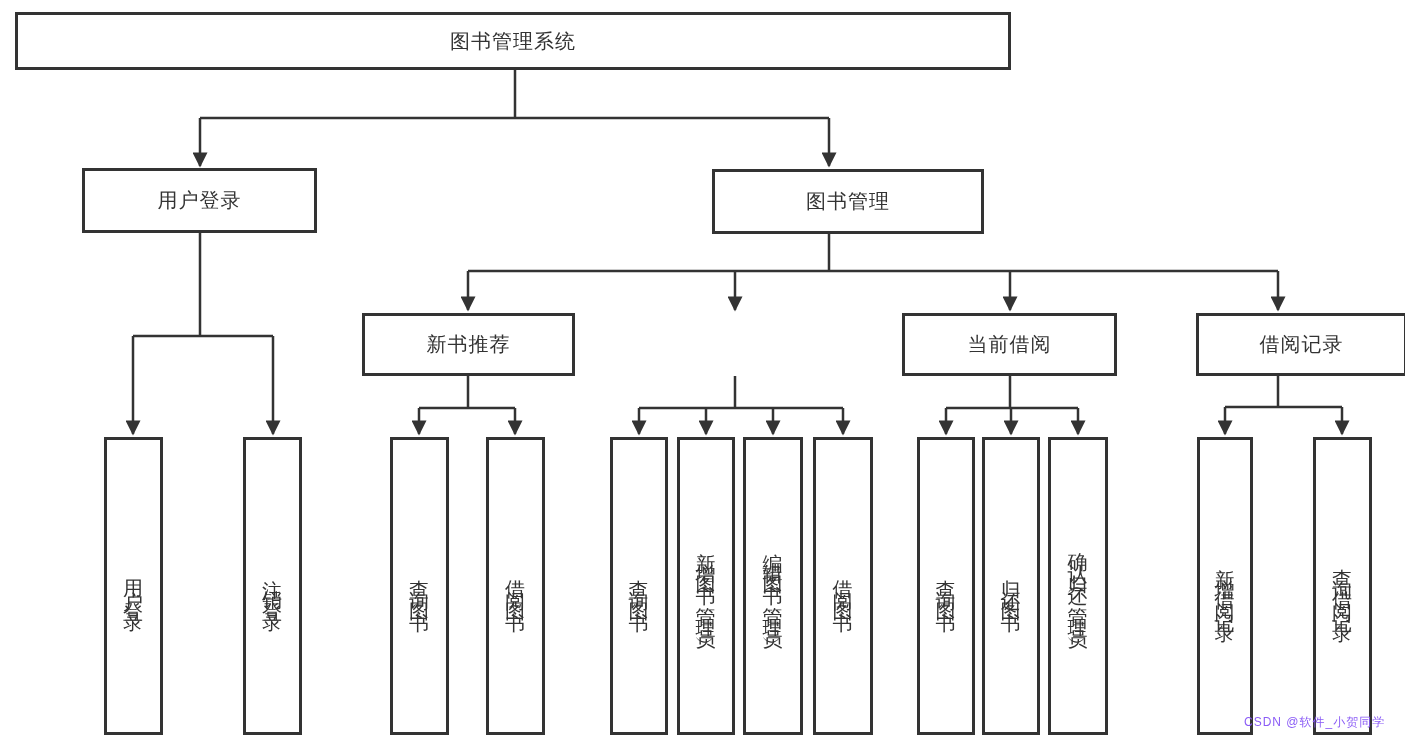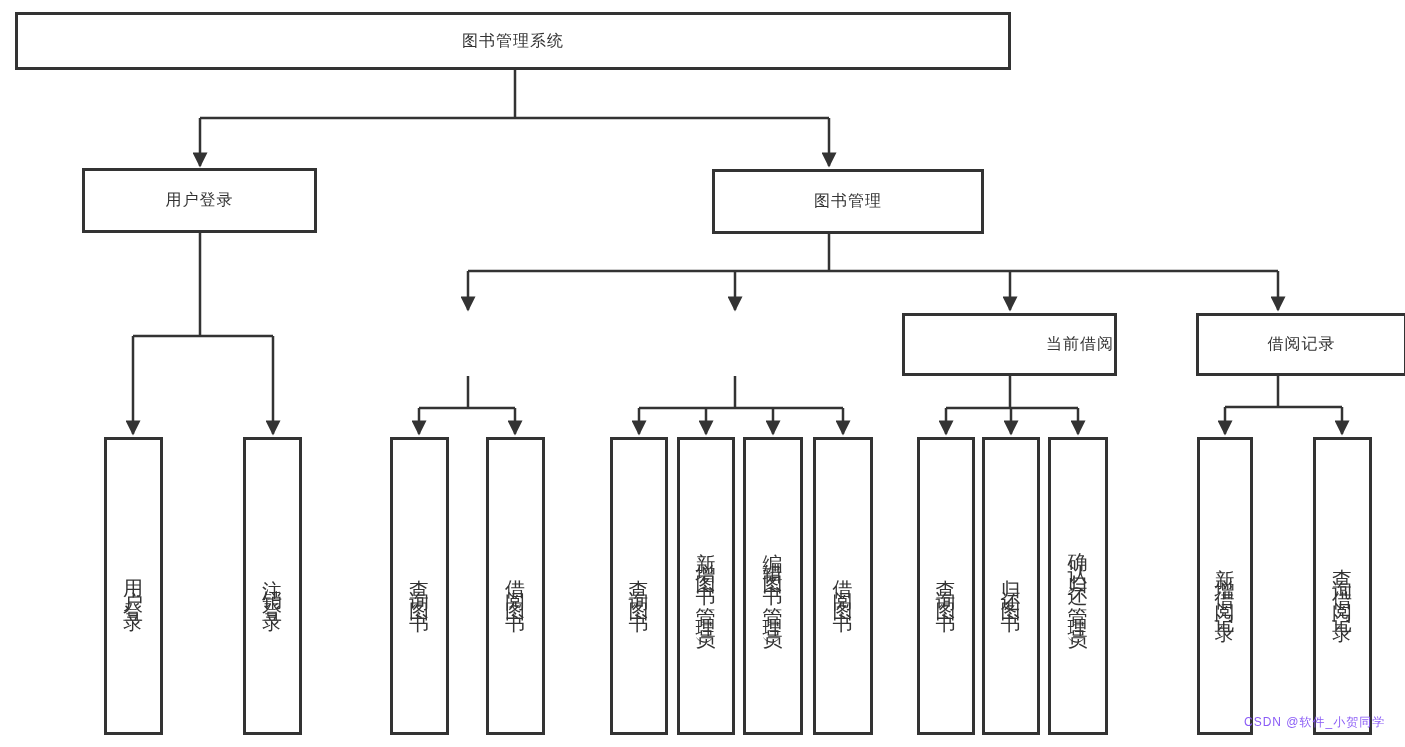--- a/index.html
+++ b/index.html
@@ -5,21 +5,21 @@
   html,body{margin:0;padding:0;background:#fff;}
   .canvas{
     position:relative;width:1405px;height:747px;background:#fff;overflow:hidden;
     font-family:"Liberation Sans","DejaVu Sans",sans-serif;color:#333;
   }
   .wires{position:absolute;left:0;top:0;width:1405px;height:747px;}
   .node{
     position:absolute;box-sizing:border-box;border:3px solid #333;background:#fff;
     display:flex;align-items:center;justify-content:center;
   }
-  .hlabel{font-size:16px;letter-spacing:1px;color:#333;white-space:nowrap;}
+  .hlabel{font-size:20px;letter-spacing:1px;color:#333;white-space:nowrap;}
   .vnode span{
     writing-mode:vertical-rl;text-orientation:mixed;
     font-size:20px;line-height:1;letter-spacing:11px;color:#333;white-space:nowrap;
   }
   .watermark{
     position:absolute;left:1244px;top:714px;font-size:12px;letter-spacing:1px;
     color:#8b5cf6;white-space:nowrap;pointer-events:none;
   }
 </style>
 </head>
@@ -74,21 +74,24 @@
     <span class="hlabel">图书管理系统</span>
   </div>
 
   <div class="node" style="left:82px;top:168px;width:235px;height:65px;">
     <span class="hlabel">用户登录</span>
   </div>
   <div class="node" style="left:712px;top:169px;width:272px;height:65px;">
     <span class="hlabel">图书管理</span>
   </div>
 
-  <div class="node" style="left:902px;top:313px;width:215px;height:63px;justify-content:flex-end;">
+  <div class="node" style="left:362px;top:313px;width:213px;height:63px;">
+    <span class="hlabel">新书推荐</span>
+  </div>
+  <div class="node" style="left:902px;top:313px;width:215px;height:63px;">
     <span class="hlabel">当前借阅</span>
   </div>
   <div class="node" style="left:1196px;top:313px;width:211px;height:63px;">
     <span class="hlabel">借阅记录</span>
   </div>
 
   <div class="node vnode" style="left:104px;top:437px;width:59px;height:298px;">
     <span>用户登录</span>
   </div>
   <div class="node vnode" style="left:243px;top:437px;width:59px;height:298px;">

